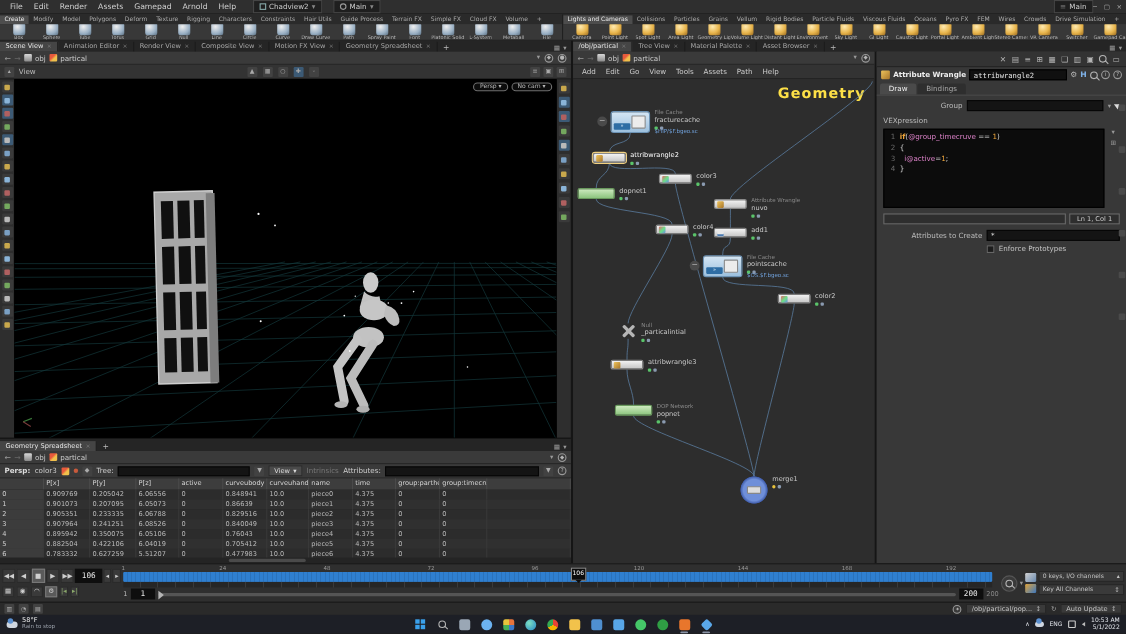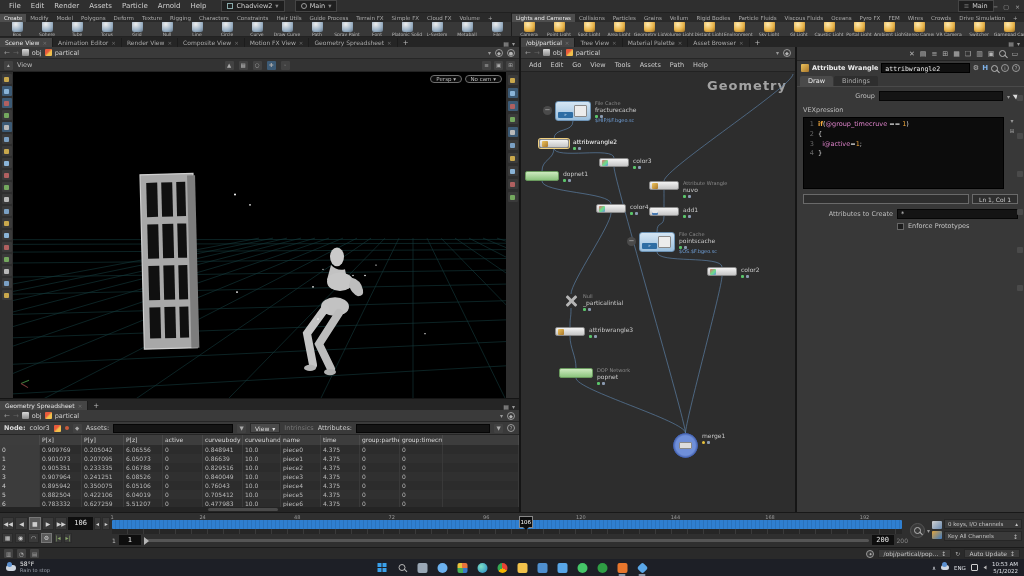--- a/index.html
+++ b/index.html
@@ -72,21 +72,21 @@
   .srow:nth-child(odd){background:#2c2c2c;} .srow:nth-child(even){background:#303030;}
   .srow .cell{padding:0 2px;border-right:1px solid #393939;overflow:hidden;white-space:nowrap;}
   .srow .idc{background:#3c3c3c;color:#cfcfcf;}
   .sheet-scroll{height:5px;background:#242424;position:relative;flex:none;}
   .sheet-scroll .thumb{position:absolute;left:40%;width:70px;top:1px;height:3px;background:#4a4a4a;border-radius:2px;}
   
   .net-col{width:276px;flex:none;display:flex;flex-direction:column;border-right:2px solid #151515;min-width:0;}
   .net-menubar{height:13px;background:#333;display:flex;align-items:center;font-size:6.5px;color:#ccc;padding:0 4px;gap:1px;flex:none;border-bottom:1px solid #222;}
   .net-menubar span{padding:0 4px;}
   .net-canvas{flex:1;position:relative;background:#2d2d2d;overflow:hidden;}
-  .watermark{position:absolute;top:6px;right:8px;font-size:13px;font-weight:bold;color:#a3a3a3;letter-spacing:1px;}
+  .watermark{position:absolute;top:6px;right:8px;font-size:13px;font-weight:bold;color:#fde047;letter-spacing:1px;}
   .wires{position:absolute;inset:0;}
   .node{position:absolute;}
   .nb{position:relative;}
   .nb.sop{width:30px;height:9px;background:linear-gradient(#f2f2f2,#c6c6c6);border:1px solid #8a8a8a;border-radius:2px;}
   .node.selected .nb{box-shadow:0 0 0 1px #f0d080;}
   .nico{position:absolute;left:2px;top:1px;width:6px;height:6px;border-radius:1px;}
   .nico.wrangle{background:linear-gradient(135deg,#edc35c,#a8762a);}
   .nico.color{background:linear-gradient(135deg,#e06a6a,#6ae08a 55%,#6a8ae0);}
   .nico.wave{background:#e8e8e8;box-shadow:inset 0 -2px 0 #4a7ab0;}
   .nb.filecache{width:36px;height:20px;background:linear-gradient(#d5e6f4,#9cc0de);border:1px solid #6d93b5;border-radius:3px;}
@@ -194,21 +194,21 @@
 
 <div class="screen">
 
 
   <div class="menubar">
     <span id="menu-items" style="display:flex">
         <span class="menu-item">File</span>
         <span class="menu-item">Edit</span>
         <span class="menu-item">Render</span>
         <span class="menu-item">Assets</span>
-        <span class="menu-item">Particle</span>
+        <span class="menu-item">Gamepad</span>
         <span class="menu-item">Arnold</span>
         <span class="menu-item">Help</span>
       </span>
     <span class="desk-box">
       <span class="sq"></span>
       <span>Chadview2</span>
       <span style="color:#888">▾</span>
     </span>
     <span class="desk-box">
       <span class="cir" style="width:6px;height:6px"></span>
@@ -668,26 +668,26 @@
           <span class="chip-ic folder"></span>
           <span>obj</span>
           <span class="chip-ic geo"></span>
           <span>partical</span>
           <span class="right">
             <span>▾</span>
             <span class="cir">◆</span>
           </span>
         </div>
         <div class="sheet-toolbar">
-          <span class="lbl">Node:</span>
+          <span class="lbl">Persp:</span>
           <span class="val">color3</span>
           <span class="chip-ic geo"></span>
           <span style="width:4px;height:4px;border-radius:50%;background:#c85a3c"></span>
           <span class="mini-ic">◆</span>
-          <span class="val">Assets:</span>
+          <span class="val">Tree:</span>
           <span class="dark-field" style="width:120px"></span>
           <span class="mini-ic">▼</span>
           <span class="drop-btn"><span>View</span> ▾</span>
           <span style="color:#777">Intrinsics</span>
           <span class="val">Attributes:</span>
           <span class="dark-field" style="flex:1"></span>
           <span class="mini-ic">▼</span>
           <span class="cir">?</span>
         </div>
         <div class="sheet-head" id="sheet-head">

